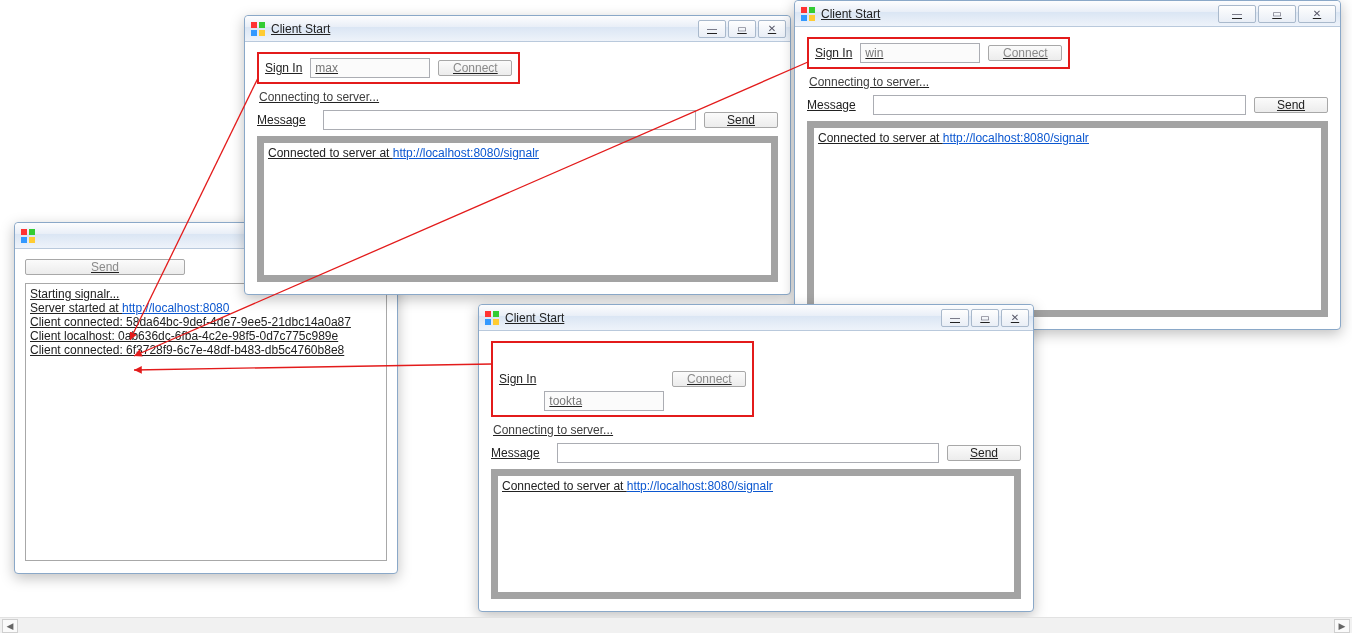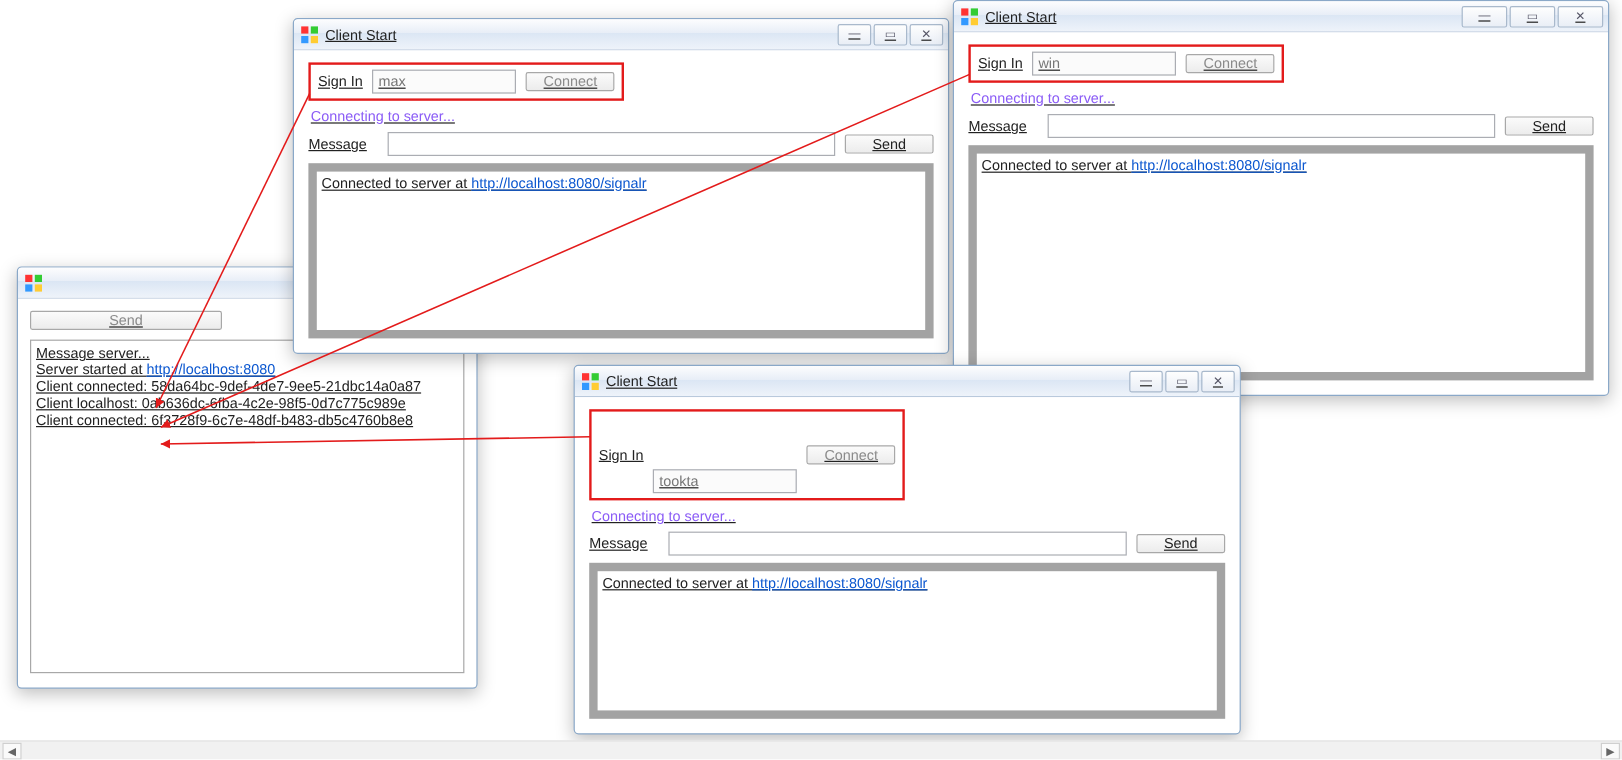--- a/index.html
+++ b/index.html
@@ -89,21 +89,21 @@
   }
   .btn.disabled { color:#8a8a8a; }
   .signin-box {
     border: 2px solid #e31b1b;
     padding: 4px 6px;
     display: inline-flex;
     align-items: center;
     gap: 8px;
     width: fit-content;
   }
-  .status-line { font-size: 12px; color:#8b5cf6; padding-left:2px; }
+  .status-line { font-size: 12px; color:#404040; padding-left:2px; }
   .msg-input { flex:1; }
   .log {
     flex: 1;
     border: 7px solid #a3a3a3;
     padding: 3px 4px;
     font-size: 12px;
     background: #fff;
     overflow: hidden;
   }
   .log a, .link { color:#0b57d0; text-decoration: underline; }
@@ -134,21 +134,21 @@
 <div class="window" style="left:14px; top:222px; width:384px; height:352px;">
   <div class="titlebar">
     <span class="app-icon"></span>
     <div class="title-buttons"></div>
   </div>
   <div class="srv-body">
     <div class="row">
       <div class="btn disabled" style="min-width:160px;">Send</div>
     </div>
     <div class="srv-log">
-      <div class="line">Message server...</div>
+      <div class="line">Starting signalr...</div>
       <div class="line">
         <span>Server started at </span><a href="#" class="link">http://localhost:8080</a>
       </div>
       <div class="line">Client connected: 58da64bc-9def-4de7-9ee5-21dbc14a0a87</div>
       <div class="line">Client localhost: 0ab636dc-6fba-4c2e-98f5-0d7c775c989e</div>
       <div class="line">Client connected: 6f3728f9-6c7e-48df-b483-db5c4760b8e8</div>
     </div>
   </div>
 </div>
 

